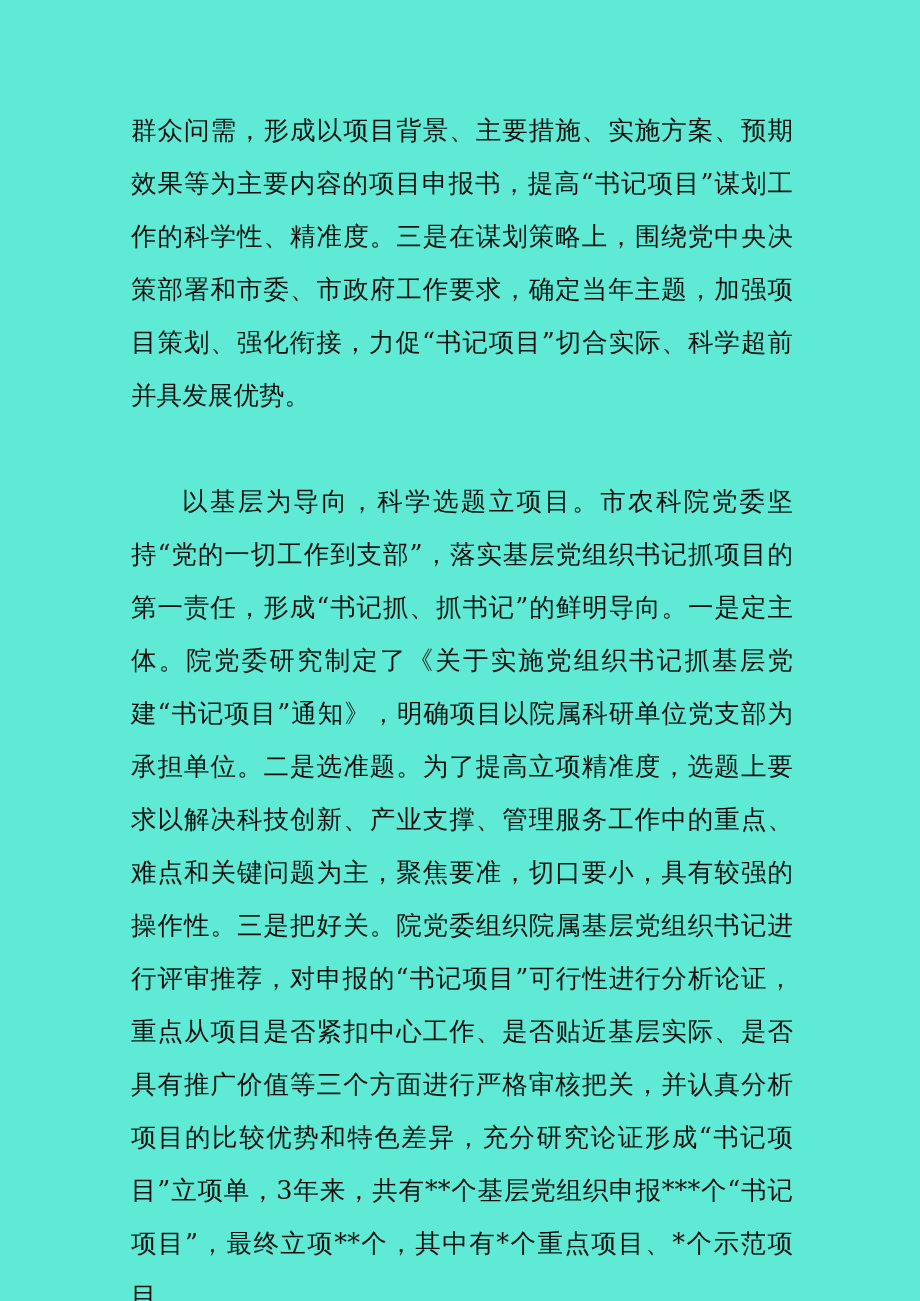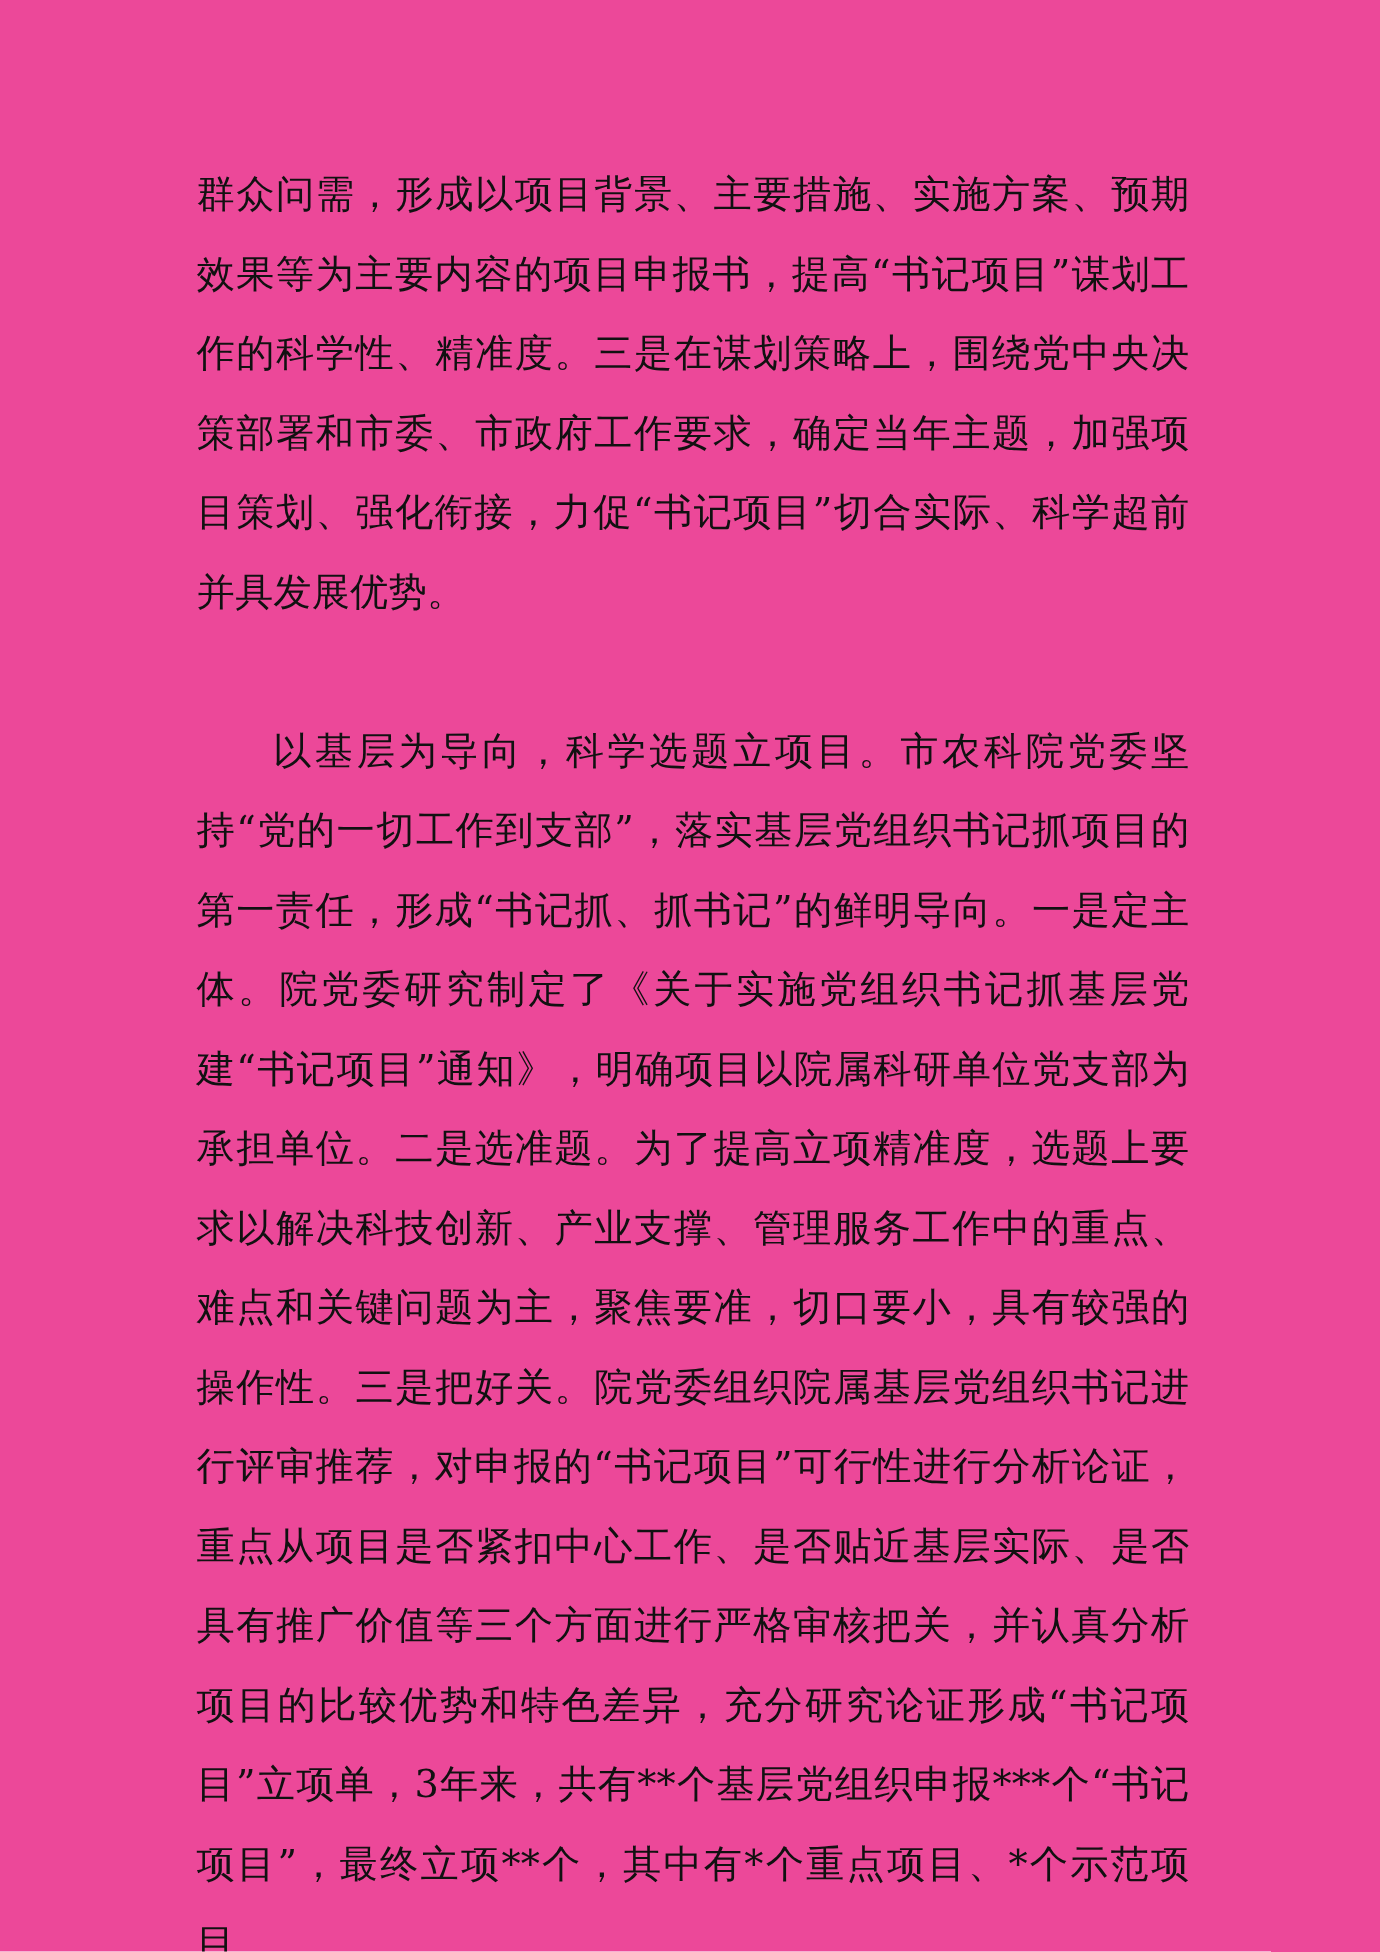--- a/index.html
+++ b/index.html
@@ -12,21 +12,21 @@
     height: 1301px;
     overflow: hidden;
     font-family: "DejaVu Serif", "Liberation Serif", serif;
     color: #000000;
     -webkit-font-smoothing: antialiased;
   }
   .page {
     position: relative;
     width: 920px;
     height: 1301px;
-    background: #ec4899;
+    background: #5eead4;
     box-sizing: border-box;
   }
   .text-column {
     position: absolute;
     left: 131px;
     top: 104px;
     width: 662px;
   }
   .para {
     margin: 0;

